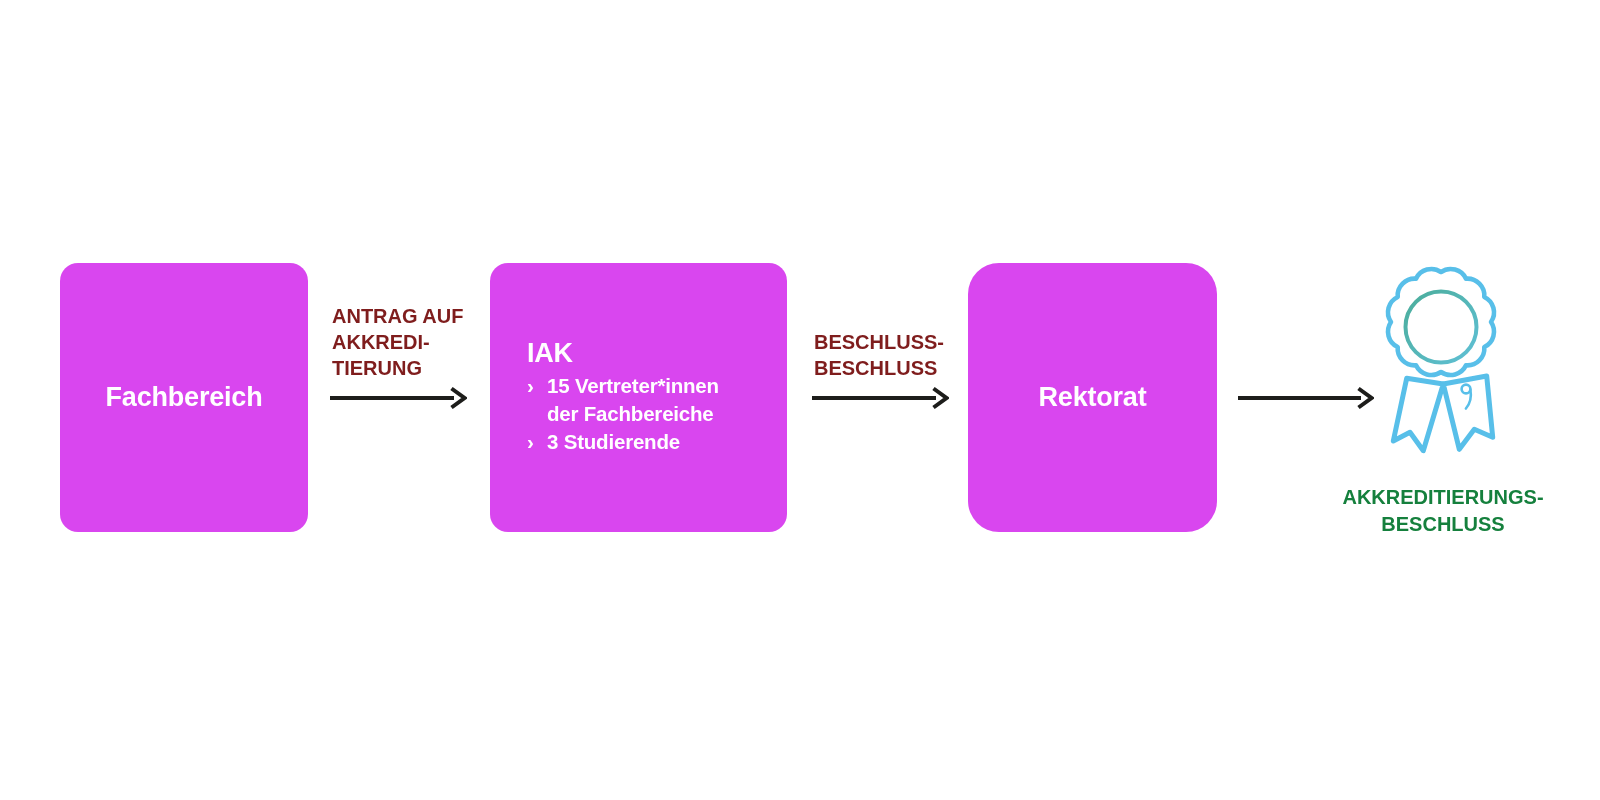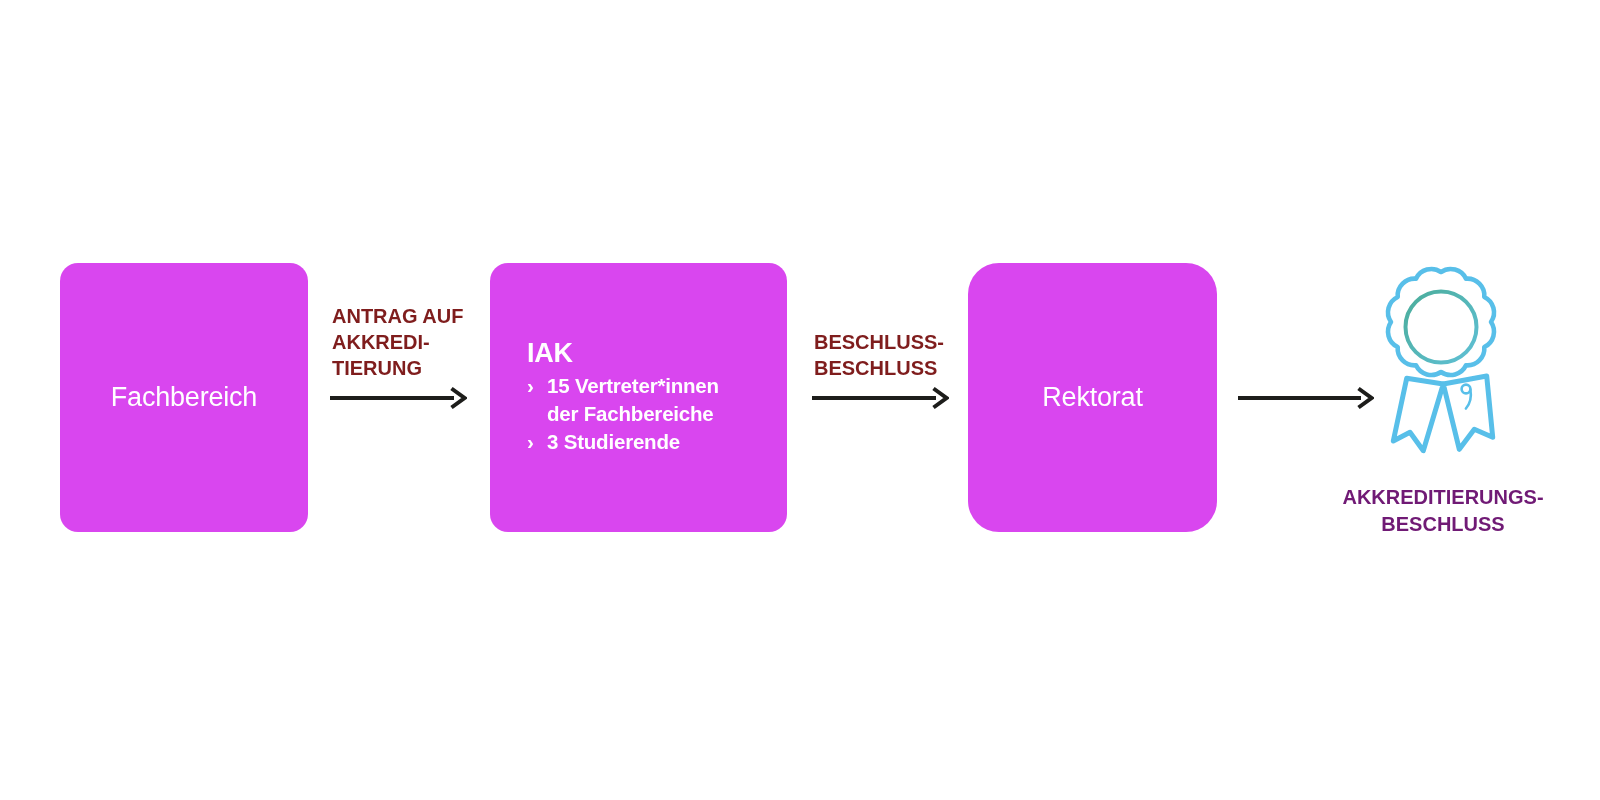--- a/index.html
+++ b/index.html
@@ -19,21 +19,21 @@
     border-radius: 18px;
     color: #ffffff;
     box-sizing: border-box;
   }
   .node.simple {
     display: flex;
     align-items: center;
     justify-content: center;
   }
   .node-label {
-    font-weight: normal;
+    font-weight: bold;
     font-size: 27px;
     letter-spacing: -0.2px;
   }
   #node-fachbereich { left: 60px;  width: 248px; }
   #node-iak         { left: 490px; width: 297px; }
   #node-rektorat    { left: 968px; width: 249px; border-radius: 31px; }
 
   .iak-content { position: absolute; left: 37px; top: 74px; right: 14px; }
   .iak-title {
     font-weight: bold;
@@ -70,21 +70,21 @@
   #arrow-final     { left: 1238px; }
 
   .badge-svg { position: absolute; left: 1379px; top: 263px; }
 
   .result-caption {
     position: absolute;
     left: 1312px;
     top: 484px;
     width: 262px;
     text-align: center;
-    color: #701a75;
+    color: #15803d;
     font-weight: bold;
     font-size: 20px;
     line-height: 27px;
   }
   .result-caption span { display: block; }
 </style>
 </head>
 <body>
 
 <div class="canvas">

